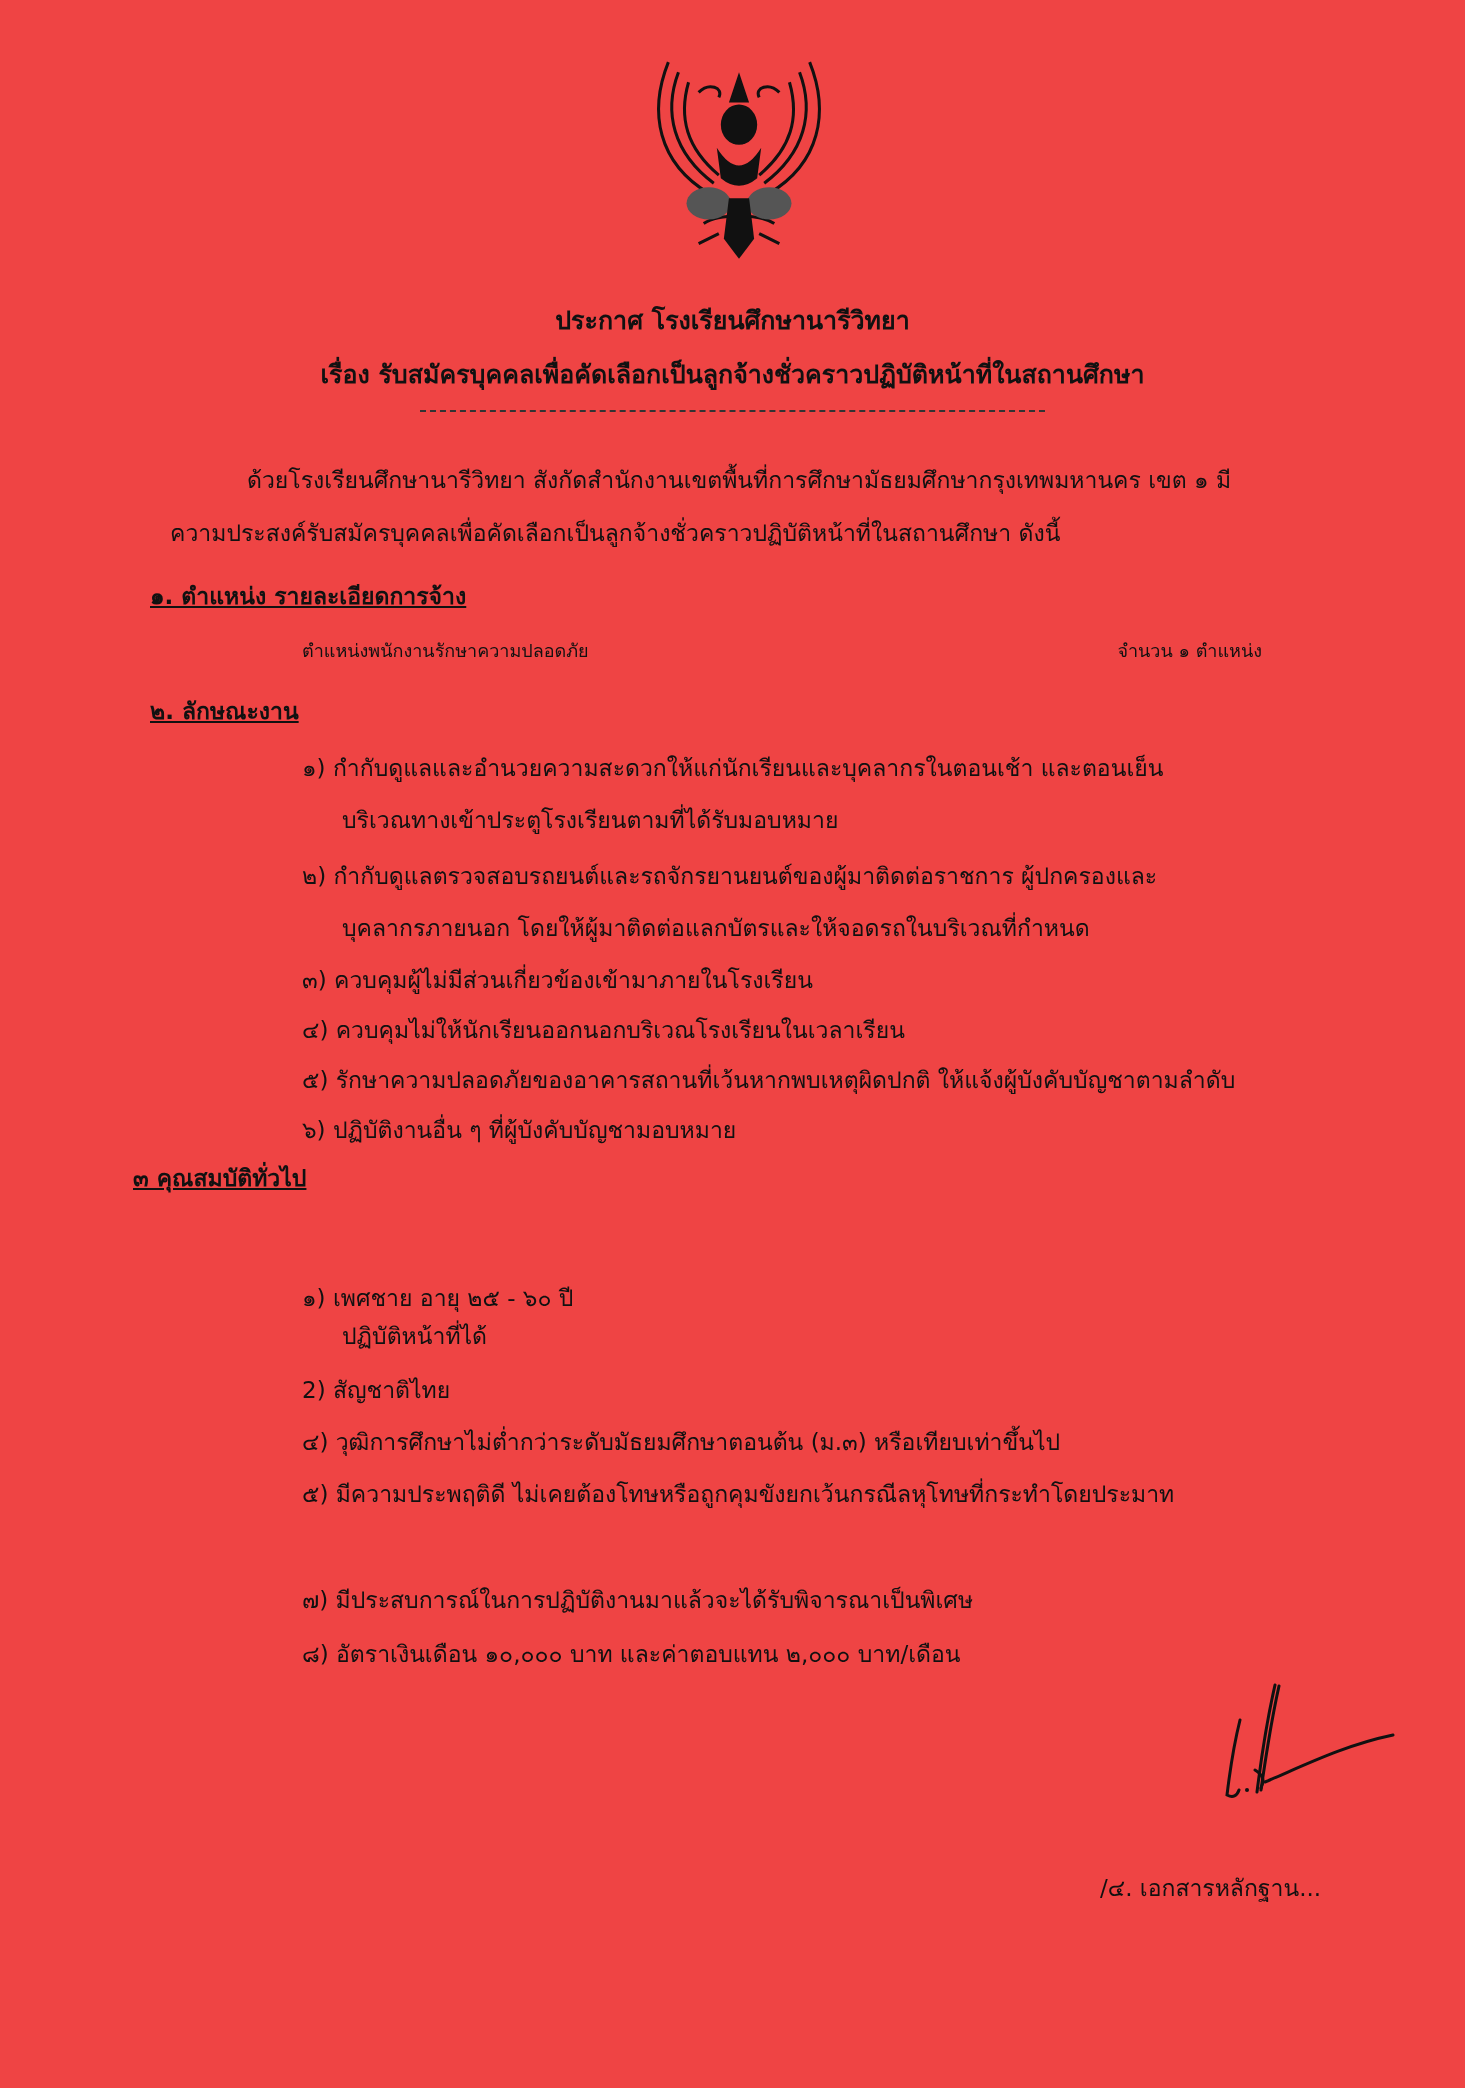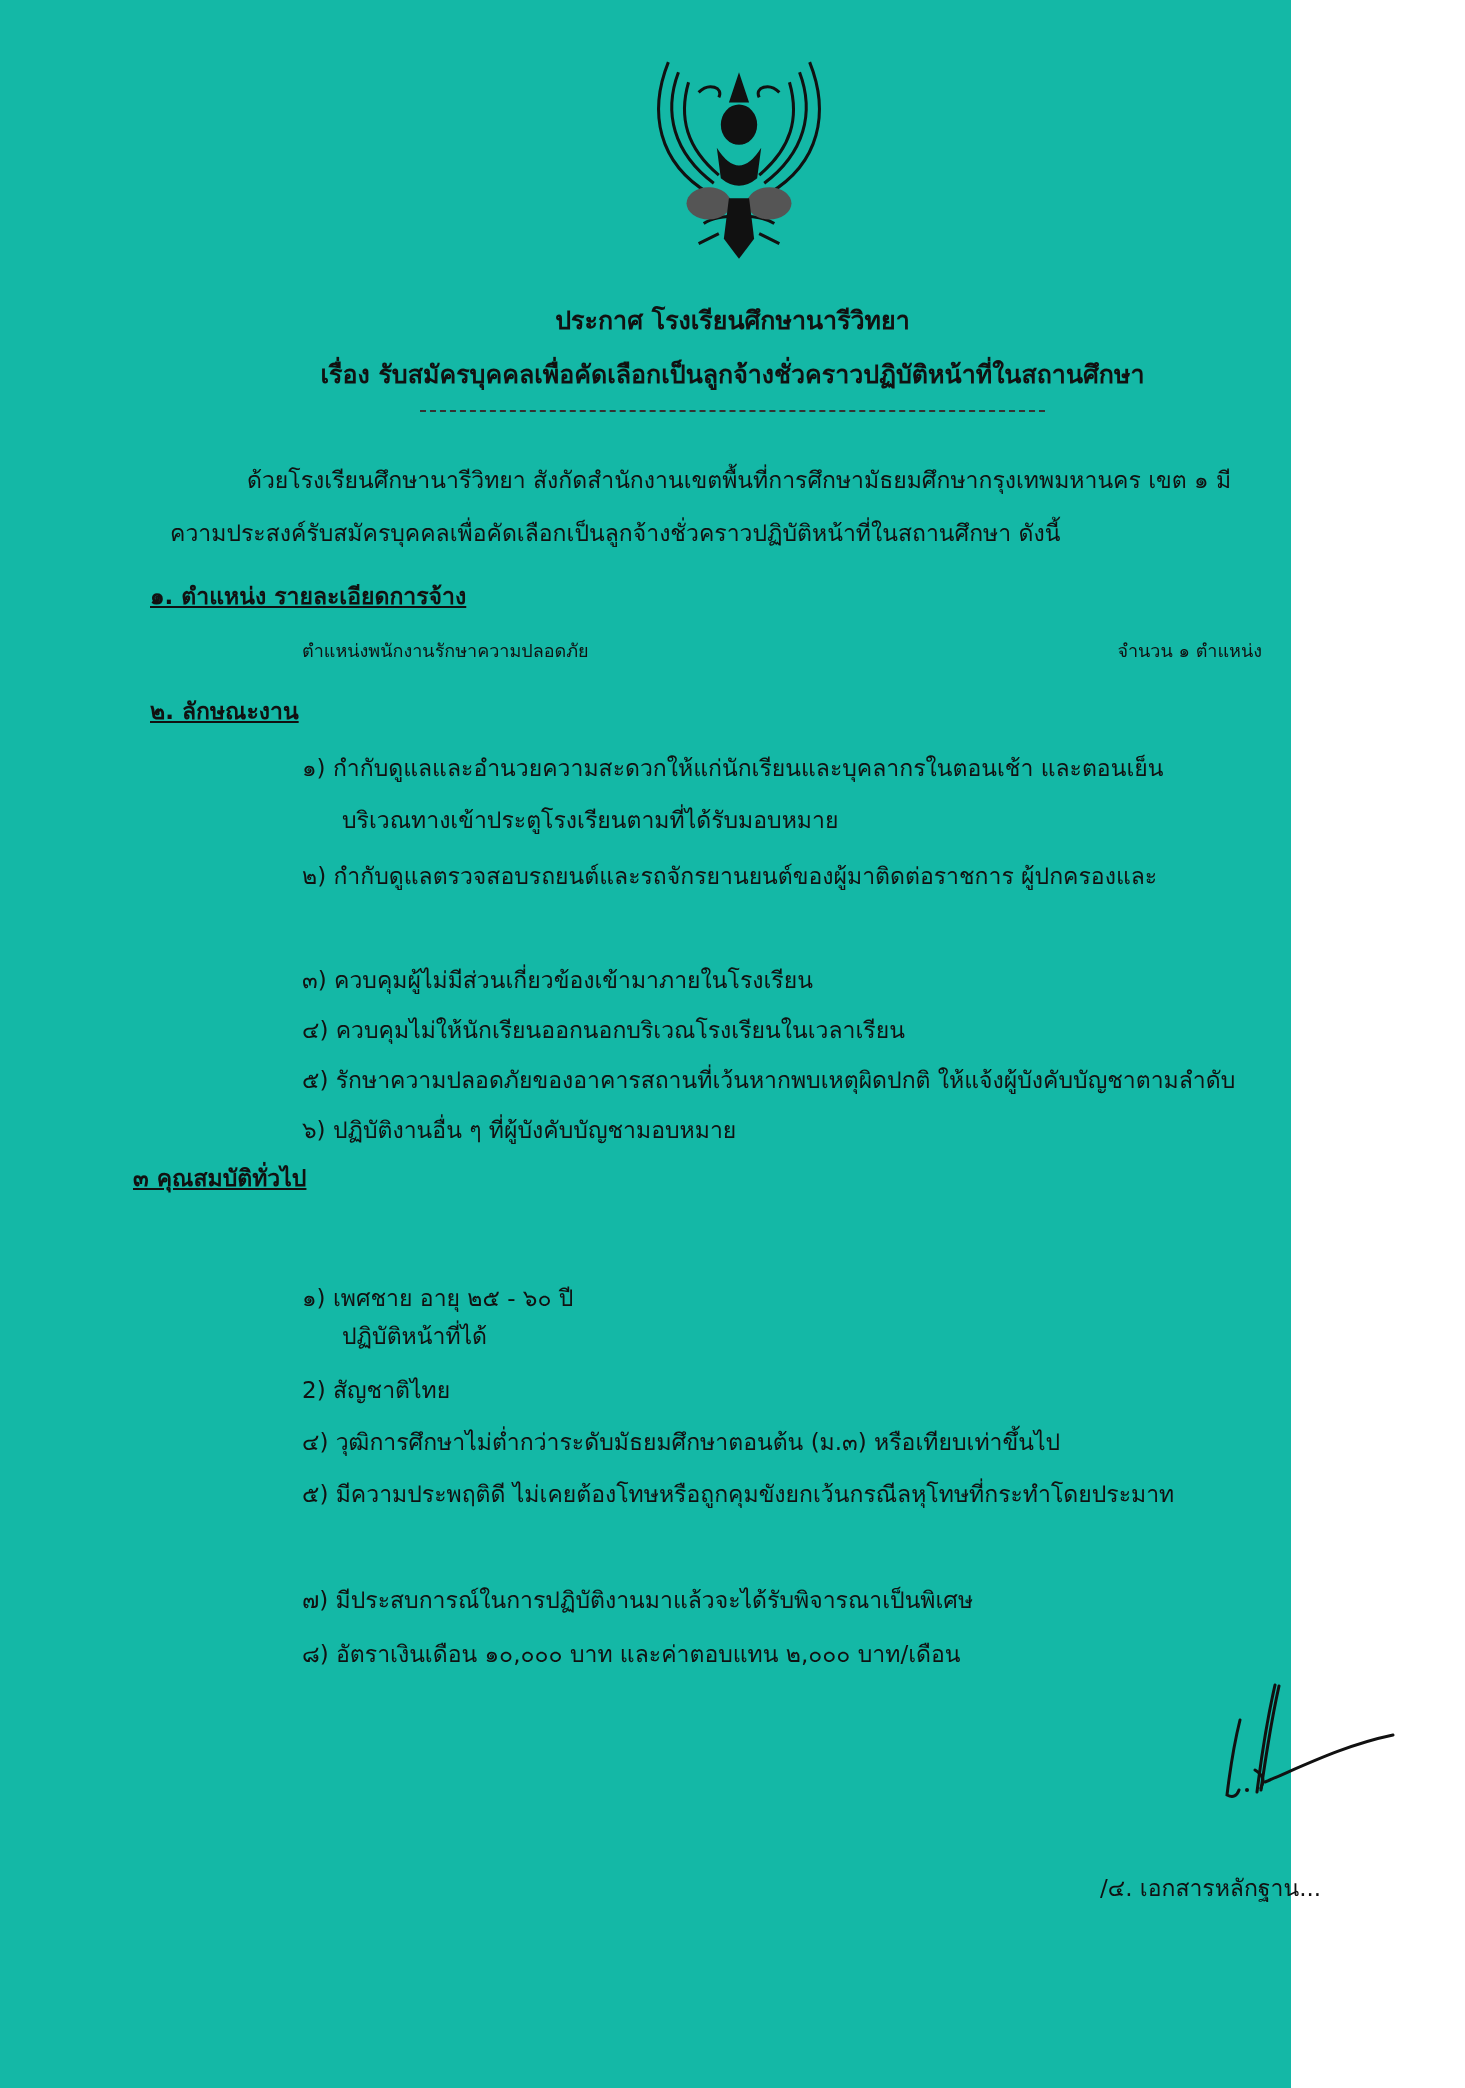--- a/index.html
+++ b/index.html
@@ -1,21 +1,21 @@
 <!DOCTYPE html>
 <html><head>
   <meta charset="utf-8">
   <style>
     html, body { margin: 0; padding: 0; background: #ffffff; }
     body {
       width: 1465px; height: 2088px; position: relative; overflow: hidden;
       font-family: "DejaVu Sans", "Liberation Sans", sans-serif;
       color: #111111;
     }
-    .page { position: absolute; left: 0; top: 0; width: 1291px; height: 2088px; background: #14b8a6; }
+    .page { position: absolute; left: 0; top: 0; width: 1465px; height: 2088px; background: #ef4444; }
     .emblem { position: absolute; left: 628px; top: 52px; width: 222px; height: 222px; }
     .title-line { position: absolute; left: 0; width: 1465px; text-align: center; font-weight: bold; font-size: 25px; }
     .t1 { top: 300px; }
     .t2 { top: 354px; }
     .dashes { position: absolute; left: 420px; top: 410px; width: 625px; border-top: 2px dashed #333; }
     .para { position: absolute; font-size: 23px; white-space: nowrap; }
     .intro1 { left: 247px; top: 462px; }
     .intro2 { left: 170px; top: 515px; }
     .heading { position: absolute; font-size: 23px; font-weight: bold; text-decoration: underline; white-space: nowrap; }
     .h1 { left: 150px; top: 578px; text-decoration: underline; }
@@ -66,20 +66,21 @@
   <div class="heading h1">๑. ตำแหน่ง รายละเอียดการจ้าง</div>
   <div class="pos-row">
     <span>ตำแหน่งพนักงานรักษาความปลอดภัย</span>
     <span class="pos-count">จำนวน  ๑  ตำแหน่ง</span>
   </div>
 
   <div class="heading h2">๒. ลักษณะงาน</div>
   <div class="item" style="top:750px">๑) กำกับดูแลและอำนวยความสะดวกให้แก่นักเรียนและบุคลากรในตอนเช้า และตอนเย็น</div>
   <div class="item cont" style="top:802px">บริเวณทางเข้าประตูโรงเรียนตามที่ได้รับมอบหมาย</div>
   <div class="item" style="top:858px">๒) กำกับดูแลตรวจสอบรถยนต์และรถจักรยานยนต์ของผู้มาติดต่อราชการ ผู้ปกครองและ</div>
+  <div class="item cont" style="top:910px">บุคลากรภายนอก โดยให้ผู้มาติดต่อแลกบัตรและให้จอดรถในบริเวณที่กำหนด</div>
   <div class="item" style="top:962px">๓) ควบคุมผู้ไม่มีส่วนเกี่ยวข้องเข้ามาภายในโรงเรียน</div>
   <div class="item" style="top:1012px">๔) ควบคุมไม่ให้นักเรียนออกนอกบริเวณโรงเรียนในเวลาเรียน</div>
   <div class="item" style="top:1062px">๕) รักษาความปลอดภัยของอาคารสถานที่เว้นหากพบเหตุผิดปกติ ให้แจ้งผู้บังคับบัญชาตามลำดับ</div>
   <div class="item" style="top:1112px">๖) ปฏิบัติงานอื่น ๆ ที่ผู้บังคับบัญชามอบหมาย</div>
 
   <div class="heading h3">๓ คุณสมบัติทั่วไป</div>
   <div class="item" style="top:1280px">๑) เพศชาย อายุ ๒๕ - ๖๐ ปี</div>
   <div class="item cont" style="top:1318px">ปฏิบัติหน้าที่ได้</div>
   <div class="item" style="top:1372px">2) สัญชาติไทย</div>
   <div class="item" style="top:1424px">๔) วุฒิการศึกษาไม่ต่ำกว่าระดับมัธยมศึกษาตอนต้น (ม.๓) หรือเทียบเท่าขึ้นไป</div>

